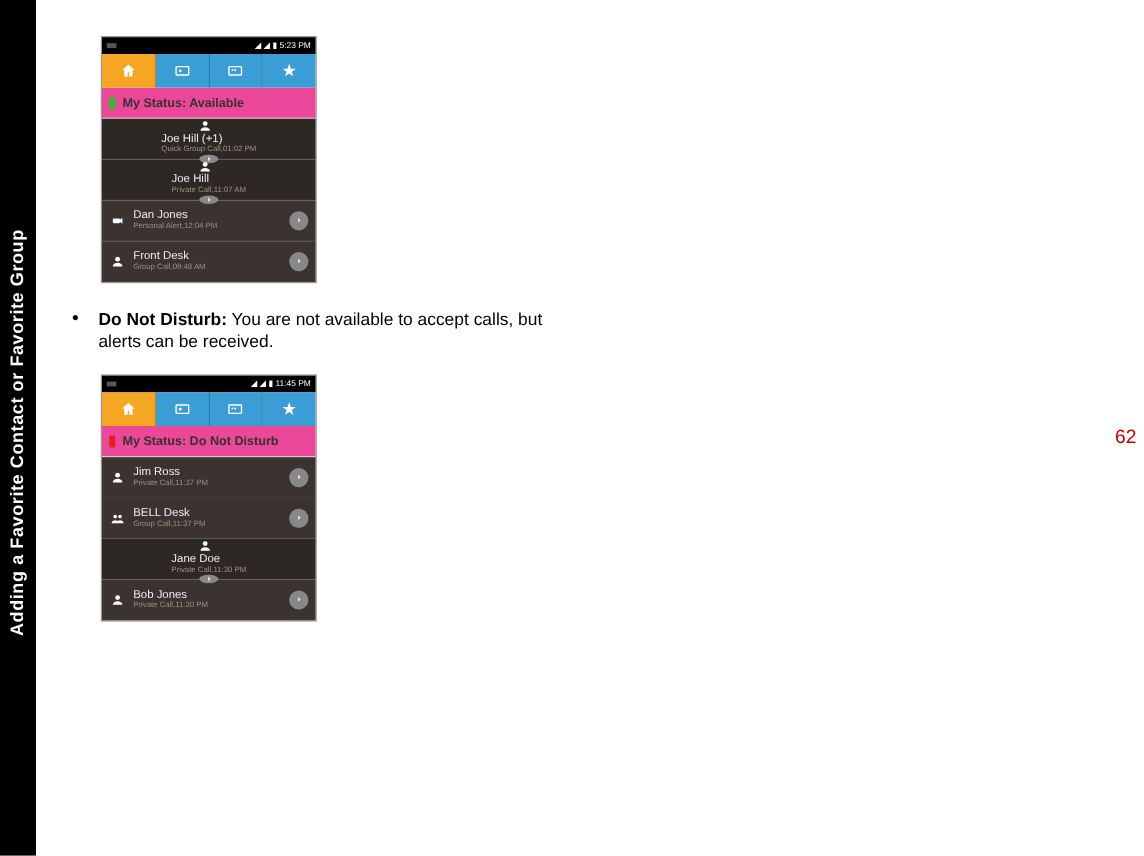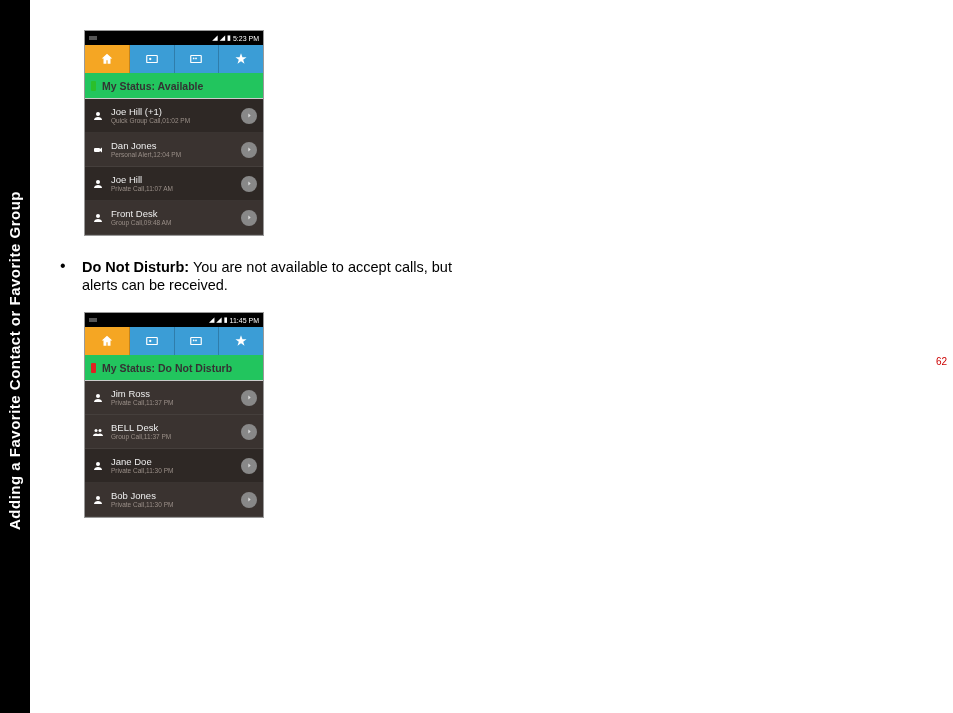--- a/index.html
+++ b/index.html
@@ -1,37 +1,37 @@
 <!DOCTYPE html>
 <html><head>
 <meta charset="utf-8">
 <style>
   * { box-sizing: border-box; margin: 0; padding: 0; }
   body { width: 953px; height: 713px; font-family: Arial, Helvetica, sans-serif; position: relative; background: #fff; }
   .black-strip { position: absolute; left: 0; top: 0; width: 30px; height: 713px; background: #000; }
   .side-title-wrap { position: absolute; left: 0; top: 160px; width: 30px; height: 400px; display: flex; align-items: center; justify-content: center; }
   .side-title { color: #fff; font-size: 15px; font-weight: bold; font-family: 'Arial Narrow', Arial, sans-serif; letter-spacing: 0.5px; white-space: nowrap; transform: rotate(-90deg); }
-  .page-num { position: absolute; right: 6px; top: 356px; color: #c00; font-size: 10px; text-align: right; }
+  .page-num { position: absolute; right: 6px; top: 356px; color: #c00; font-size: 16px; text-align: right; }
   .content { position: absolute; left: 42px; top: 0; width: 500px; padding-top: 30px; }
   .phone { width: 180px; margin-left: 42px; border: 1px solid #999; font-size: 8px; color: #fff; }
   .statusbar { height: 14px; background: #000; display: flex; align-items: center; justify-content: space-between; padding: 0 4px; font-size: 7px; }
   .statusbar .sb-left { width: 8px; height: 4px; background: #555; }
   .statusbar .sb-right { display: flex; gap: 2px; align-items: center; }
   .tabbar { height: 28px; display: flex; }
   .tab { flex: 1; display: flex; align-items: center; justify-content: center; background: #3b9dd6; border-right: 1px solid rgba(0,0,0,0.2); }
   .tab.active { background: #f5a623; }
   .tab:last-child { border-right: none; }
   .tab svg { width: 14px; height: 14px; fill: #fff; }
-  .status-row { height: 26px; background: #22c55e; color: #333; display: flex; align-items: center; padding: 0 6px; font-size: 10.5px; font-weight: 600; border-bottom: 1px solid #ccc; }
+  .status-row { height: 26px; background: #ec4899; color: #333; display: flex; align-items: center; padding: 0 6px; font-size: 10.5px; font-weight: 600; border-bottom: 1px solid #ccc; }
   .status-dot { width: 5px; height: 10px; border-radius: 1px; margin-right: 6px; }
   .status-dot.green { background: #2bbf2b; }
   .status-dot.red { background: #e02222; }
   .list-row { height: 34px; display: flex; align-items: center; padding: 0 6px; border-bottom: 1px solid rgba(255,255,255,0.06); }
   .list-row.dark { background: #3a3330; }
-  .list-row.darker { background: #2e2825; }
+  .list-row.darker { background: #2e2825; flex-direction: column; }
   .row-icon { width: 14px; display: flex; justify-content: center; margin-right: 6px; }
   .row-icon svg { width: 12px; height: 12px; fill: #fff; }
   .row-text { flex: 1; line-height: 1.1; }
   .row-name { font-size: 9.5px; font-weight: 500; color: #eee; }
   .row-sub { font-size: 6.5px; color: #9a8f88; }
   .row-arrow { width: 16px; height: 16px; border-radius: 50%; background: #888; display: flex; align-items: center; justify-content: center; }
   .row-arrow svg { width: 7px; height: 7px; fill: #ddd; }
   .bullet-block { display: flex; margin: 22px 0 18px 10px; }
   .bullet-dot { width: 30px; font-size: 16px; line-height: 16px; text-align: left; padding-left: 8px; }
   .bullet-text { flex: 1; font-size: 14.5px; line-height: 1.25; color: #000; max-width: 400px; }
@@ -100,47 +100,47 @@
           <span class="row-text">
             <div class="row-name">Joe Hill (+1)</div>
             <div class="row-sub">Quick Group Call,01:02 PM</div>
           </span>
           <span class="row-arrow">
             <svg viewBox="0 0 24 24">
               <path d="M8 5l8 7-8 7z"></path>
             </svg>
           </span>
         </div>
+        <div class="list-row darker">
+          <span class="row-icon">
+            <svg viewBox="0 0 24 24">
+              <circle cx="12" cy="8" r="4"></circle>
+              <path d="M4 20c0-4 4-6 8-6s8 2 8 6z"></path>
+            </svg>
+          </span>
+          <span class="row-text">
+            <div class="row-name">Joe Hill</div>
+            <div class="row-sub">Private Call,11:07 AM</div>
+          </span>
+          <span class="row-arrow">
+            <svg viewBox="0 0 24 24">
+              <path d="M8 5l8 7-8 7z"></path>
+            </svg>
+          </span>
+        </div>
         <div class="list-row dark">
           <span class="row-icon">
             <svg viewBox="0 0 24 24">
               <rect x="4" y="8" width="12" height="8" rx="2"></rect>
               <path d="M16 10l4-3v10l-4-3z"></path>
             </svg>
           </span>
           <span class="row-text">
             <div class="row-name">Dan Jones</div>
             <div class="row-sub">Personal Alert,12:04 PM</div>
-          </span>
-          <span class="row-arrow">
-            <svg viewBox="0 0 24 24">
-              <path d="M8 5l8 7-8 7z"></path>
-            </svg>
-          </span>
-        </div>
-        <div class="list-row darker">
-          <span class="row-icon">
-            <svg viewBox="0 0 24 24">
-              <circle cx="12" cy="8" r="4"></circle>
-              <path d="M4 20c0-4 4-6 8-6s8 2 8 6z"></path>
-            </svg>
-          </span>
-          <span class="row-text">
-            <div class="row-name">Joe Hill</div>
-            <div class="row-sub">Private Call,11:07 AM</div>
           </span>
           <span class="row-arrow">
             <svg viewBox="0 0 24 24">
               <path d="M8 5l8 7-8 7z"></path>
             </svg>
           </span>
         </div>
         <div class="list-row dark">
           <span class="row-icon">
             <svg viewBox="0 0 24 24">

